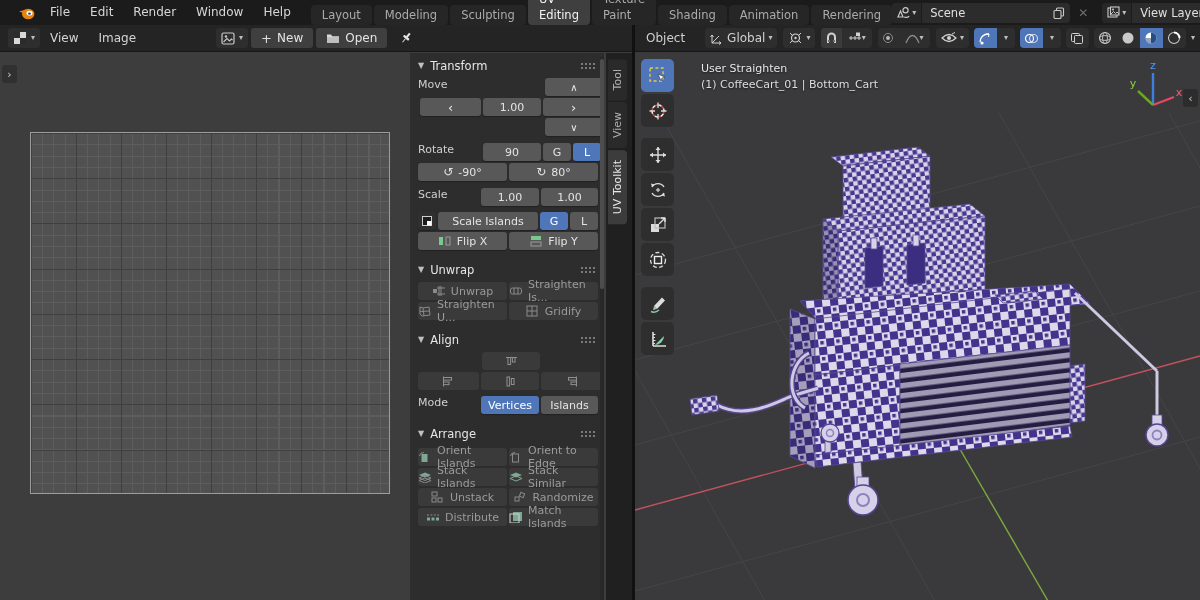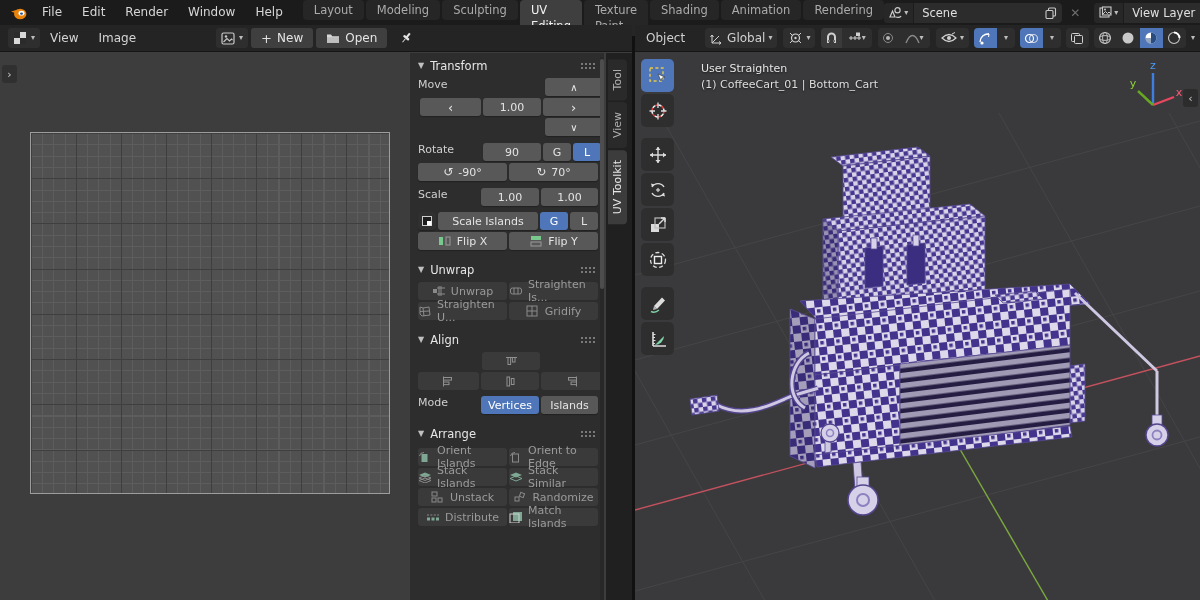--- a/index.html
+++ b/index.html
@@ -2,23 +2,23 @@
 <html><head>
 <meta charset="utf-8">
 <style>
   html,body{margin:0;padding:0;width:1200px;height:600px;overflow:hidden;background:#000;
     font-family:"DejaVu Sans","Liberation Sans",sans-serif;-webkit-font-smoothing:antialiased;}
   *{box-sizing:border-box;user-select:none;}
   #app{position:relative;width:1200px;height:600px;background:#111;}
 
   
   #topbar{position:absolute;left:0;top:0;width:1200px;height:25px;background:#1b1b1b;
-    display:flex;align-items:center;padding:0 10px;gap:0;color:#d6d6d6;font-size:12px;}
+    display:flex;align-items:center;padding:0 18px;gap:0;color:#d6d6d6;font-size:12px;}
   .menu-item{padding:0 10px;line-height:25px;cursor:pointer;}
-  #wstabs{display:flex;align-items:flex-start;gap:2px;margin-left:10px;height:25px;}
+  #wstabs{display:flex;align-items:flex-end;gap:2px;margin-left:10px;height:25px;}
   .wstab{padding:2px 11px;background:#262626;color:#ababab;border-radius:4px;font-size:11.5px;line-height:16px;}
   .wstab.active{background:#3f3f3f;color:#f2f2f2;}
   .tb-widget{display:flex;align-items:center;height:20px;background:#2c2c2c;border-radius:4px;overflow:hidden;}
   .tb-widget .seg-icon{display:flex;align-items:center;gap:2px;padding:0 5px;height:100%;background:#272727;border-right:1px solid #1c1c1c;}
   .tb-widget .seg-text{padding:0 8px;color:#e0e0e0;font-size:11.5px;flex:1;white-space:nowrap;}
   .tb-x{color:#6f6f6f;font-size:12px;padding:0 6px;}
   .caret{font-size:8px;color:#bdbdbd;line-height:1;}
   svg.ic{display:block;}
 
   
@@ -240,21 +240,21 @@
           <div class="btn w29">G</div>
           <div class="btn w29 blue">L</div>
         </div>
         <div class="prow">
           <div class="btn w89">
             <span style="font-size:12px;">↺</span>
             <span>-90°</span>
           </div>
           <div class="btn w89">
             <span style="font-size:12px;">↻</span>
-            <span>70°</span>
+            <span>80°</span>
           </div>
         </div>
         <div class="prow" style="margin-top:7px;">
           <span class="plabel">Scale</span>
           <div class="btn w58" style="margin-left:-1px;">1.00</div>
           <div class="btn" style="flex:1;">1.00</div>
         </div>
         <div class="prow" style="margin-top:6px;">
           <div class="btn darkic" style="width:18px;">
             <svg class="ic" width="10" height="10" viewBox="0 0 10 10">

